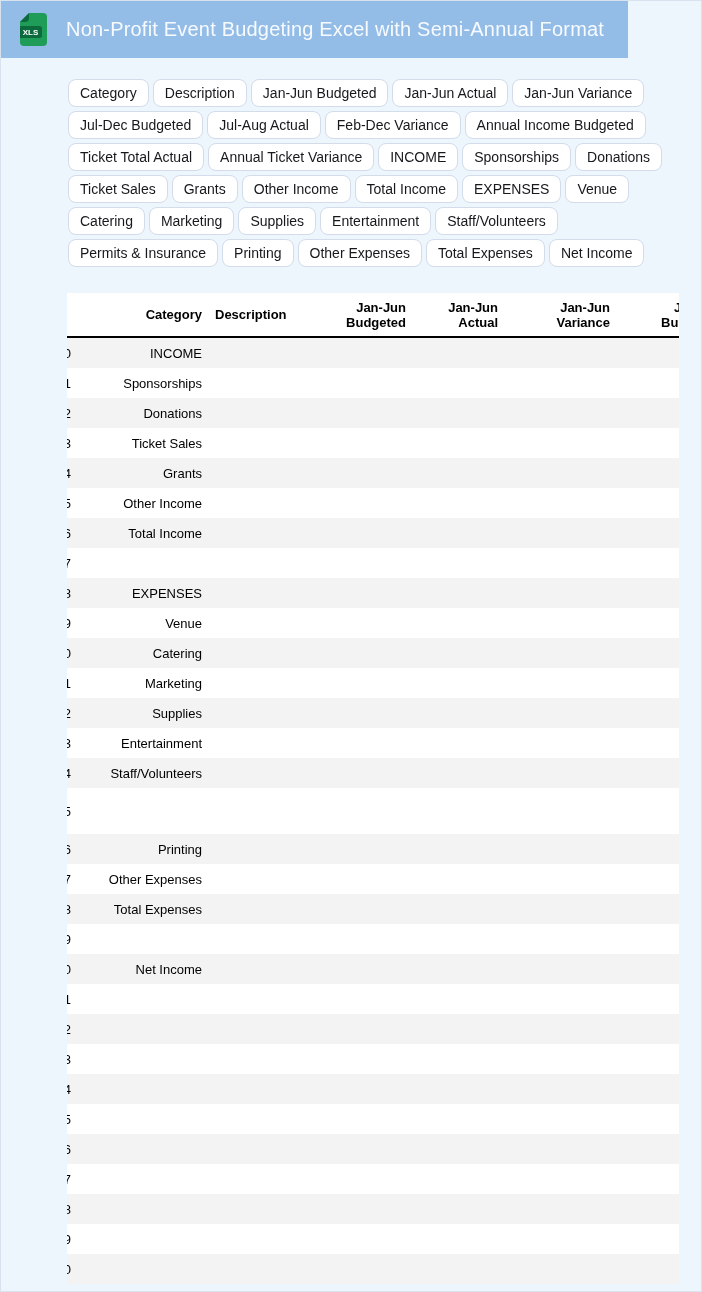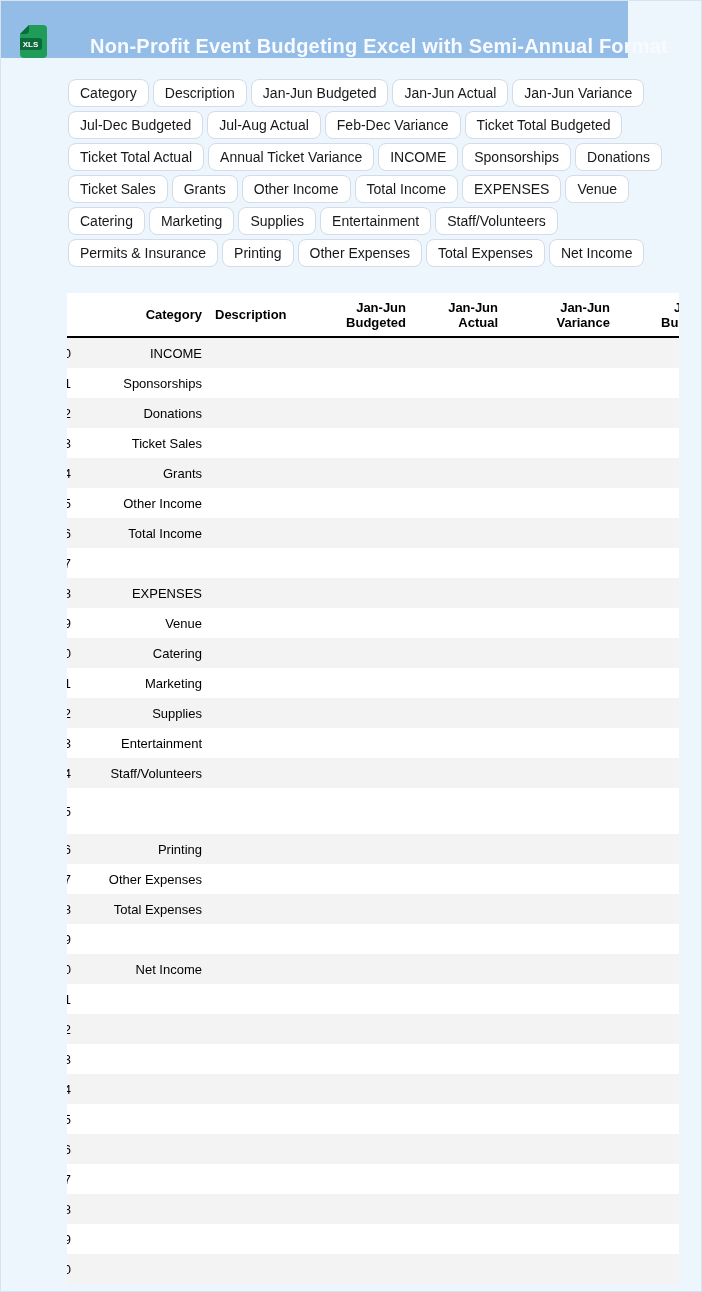--- a/index.html
+++ b/index.html
@@ -15,26 +15,26 @@
   }
   html,body{margin:0;padding:0;}
   body{font-family:"Liberation Sans","DejaVu Sans",sans-serif;background:#fff;}
   .page{
     position:relative;width:702px;height:1292px;box-sizing:border-box;
     background:var(--page-bg);border:1px solid var(--page-border);overflow:hidden;
   }
   
   .titlebar{
     position:absolute;left:0;top:0;width:627px;height:57px;
-    background:var(--bar-blue);display:flex;align-items:flex-end;
-    padding-left:19px;box-sizing:border-box;gap:24px;
+    background:var(--bar-blue);display:flex;align-items:center;
+    padding-left:19px;box-sizing:border-box;
   }
   .file-icon{width:27px;height:33px;display:block;flex:0 0 auto;}
   .titlebar h1{
-    margin:0 0 0 19px;font-size:20px;font-weight:700;color:var(--title-color);
+    margin:0 0 0 19px;font-size:20px;font-weight:400;color:var(--title-color);
     letter-spacing:.2px;white-space:nowrap;
   }
   
   .chips{
     position:absolute;left:67px;top:78px;width:618px;
     display:flex;flex-wrap:wrap;gap:4px 4px;align-content:flex-start;
   }
   .chip{
     background:#fff;border:1px solid var(--chip-border);border-radius:8px;
     padding:4px 11px;font-size:14px;line-height:18px;color:var(--chip-text);
@@ -79,21 +79,21 @@
 
   <div class="chips" id="chips">
       <button class="chip">Category</button>
       <button class="chip">Description</button>
       <button class="chip">Jan-Jun Budgeted</button>
       <button class="chip">Jan-Jun Actual</button>
       <button class="chip">Jan-Jun Variance</button>
       <button class="chip">Jul-Dec Budgeted</button>
       <button class="chip">Jul-Aug Actual</button>
       <button class="chip">Feb-Dec Variance</button>
-      <button class="chip">Ticket Total Budgeted</button>
+      <button class="chip">Annual Income Budgeted</button>
       <button class="chip">Ticket Total Actual</button>
       <button class="chip">Annual Ticket Variance</button>
       <button class="chip">INCOME</button>
       <button class="chip">Sponsorships</button>
       <button class="chip">Donations</button>
       <button class="chip">Ticket Sales</button>
       <button class="chip">Grants</button>
       <button class="chip">Other Income</button>
       <button class="chip">Total Income</button>
       <button class="chip">EXPENSES</button>

